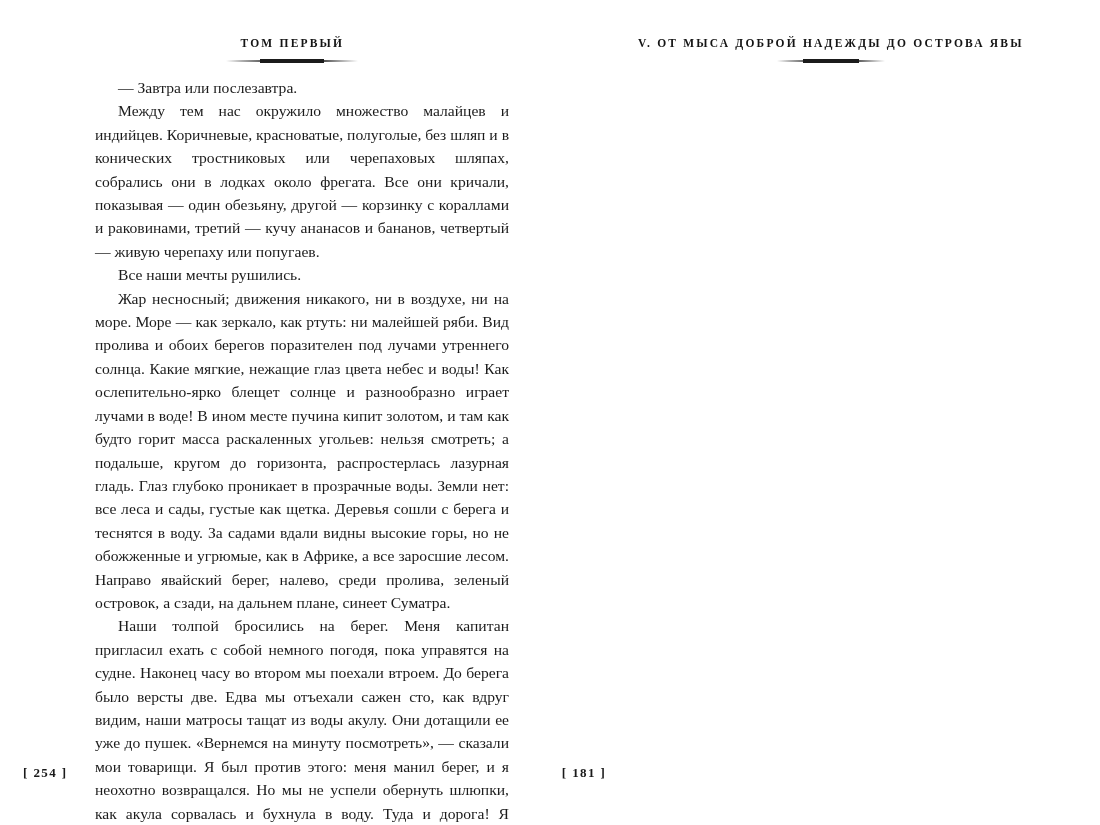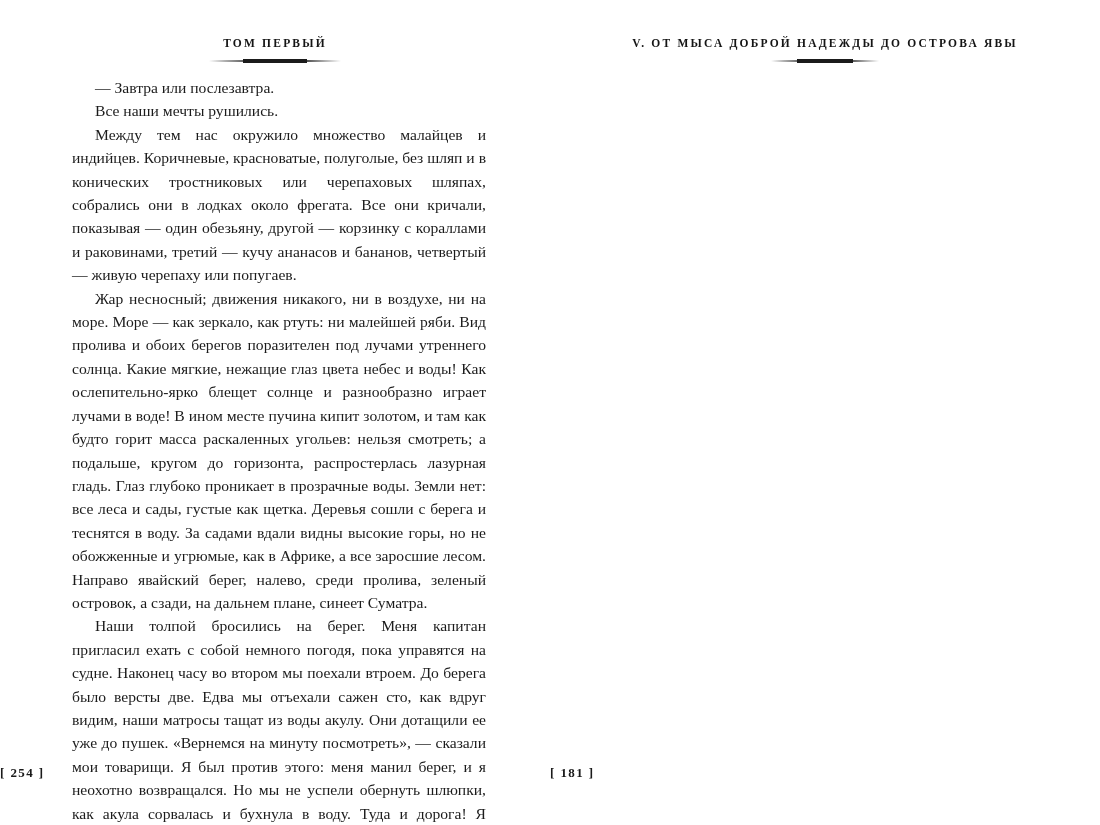--- a/index.html
+++ b/index.html
@@ -22,21 +22,21 @@
     display: flex;
     background: #ffffff;
   }
 
   .page {
     position: relative;
     width: 550px;
     height: 825px;
     box-sizing: border-box;
   }
-  .page-left  { padding: 12px; }
+  .page-left  { padding: 12px; margin-left: 23px; }
   .page-right { padding: 0; }
 
   
   .running-head {
     position: absolute;
     top: 36px;
     left: 0;
     right: 0;
     text-align: center;
   }
@@ -131,22 +131,22 @@
     <div class="running-head">
       <span class="rh-text">ТОМ ПЕРВЫЙ</span>
       <div class="rh-ornament">
         <div class="bar-outer"></div>
         <div class="bar-inner"></div>
       </div>
     </div>
 
     <div class="textblock">
       <p class="para">— Завтра или послезавтра.</p>
+      <p class="para">Между тем нас окружило множество малайцев и индийцев. Коричневые, красноватые, полуголые, без шляп и в конических тростниковых или черепаховых шляпах, собрались они в лодках около фрегата. Все они кричали, показывая — один обезьяну, другой — корзинку с кораллами и раковинами, третий — кучу ананасов и бананов, четвертый — живую черепаху или попугаев.</p>
       <p class="para">Все наши мечты рушились.</p>
-      <p class="para">Между тем нас окружило множество малайцев и индийцев. Коричневые, красноватые, полуголые, без шляп и в конических тростниковых или черепаховых шляпах, собрались они в лодках около фрегата. Все они кричали, показывая — один обезьяну, другой — корзинку с кораллами и раковинами, третий — кучу ананасов и бананов, четвертый — живую черепаху или попугаев.</p>
       <p class="para">Жар несносный; движения никакого, ни в воздухе, ни на море. Море — как зеркало, как ртуть: ни малейшей ряби. Вид пролива и обоих берегов поразителен под лучами утреннего солнца. Какие мягкие, нежащие глаз цвета небес и воды! Как ослепительно-ярко блещет солнце и разнообразно играет лучами в воде! В ином месте пучина кипит золотом, и там как будто горит масса раскаленных угольев: нельзя смотреть; а подальше, кругом до горизонта, распростерлась лазурная гладь. Глаз глубоко проникает в прозрачные воды. Земли нет: все леса и сады, густые как щетка. Деревья сошли с берега и теснятся в воду. За садами вдали видны высокие горы, но не обожженные и угрюмые, как в Африке, а все заросшие лесом. Направо явайский берег, налево, среди пролива, зеленый островок, а сзади, на дальнем плане, синеет Суматра.</p>
       <p class="para">Наши толпой бросились на берег. Меня капитан пригласил ехать с собой немного погодя, пока управятся на судне. Наконец часу во втором мы поехали втроем. До берега было версты две. Едва мы отъехали сажен сто, как вдруг видим, наши матросы тащат из воды акулу. Они дотащили ее уже до пушек. «Вернемся на минуту посмотреть», — сказали мои товарищи. Я был против этого: меня манил берег, и я неохотно возвращался. Но мы не успели обернуть шлюпки, как акула сорвалась и бухнула в воду. Туда и дорога! Я обрадовался, мы продолжали путь и вскоре въехали в мутную узенькую речку с каменною пристанью.</p>
 
     </div>
 
     <div class="folio">[ 254 ]</div>
   </div>
 
   <div class="page page-right">
 

